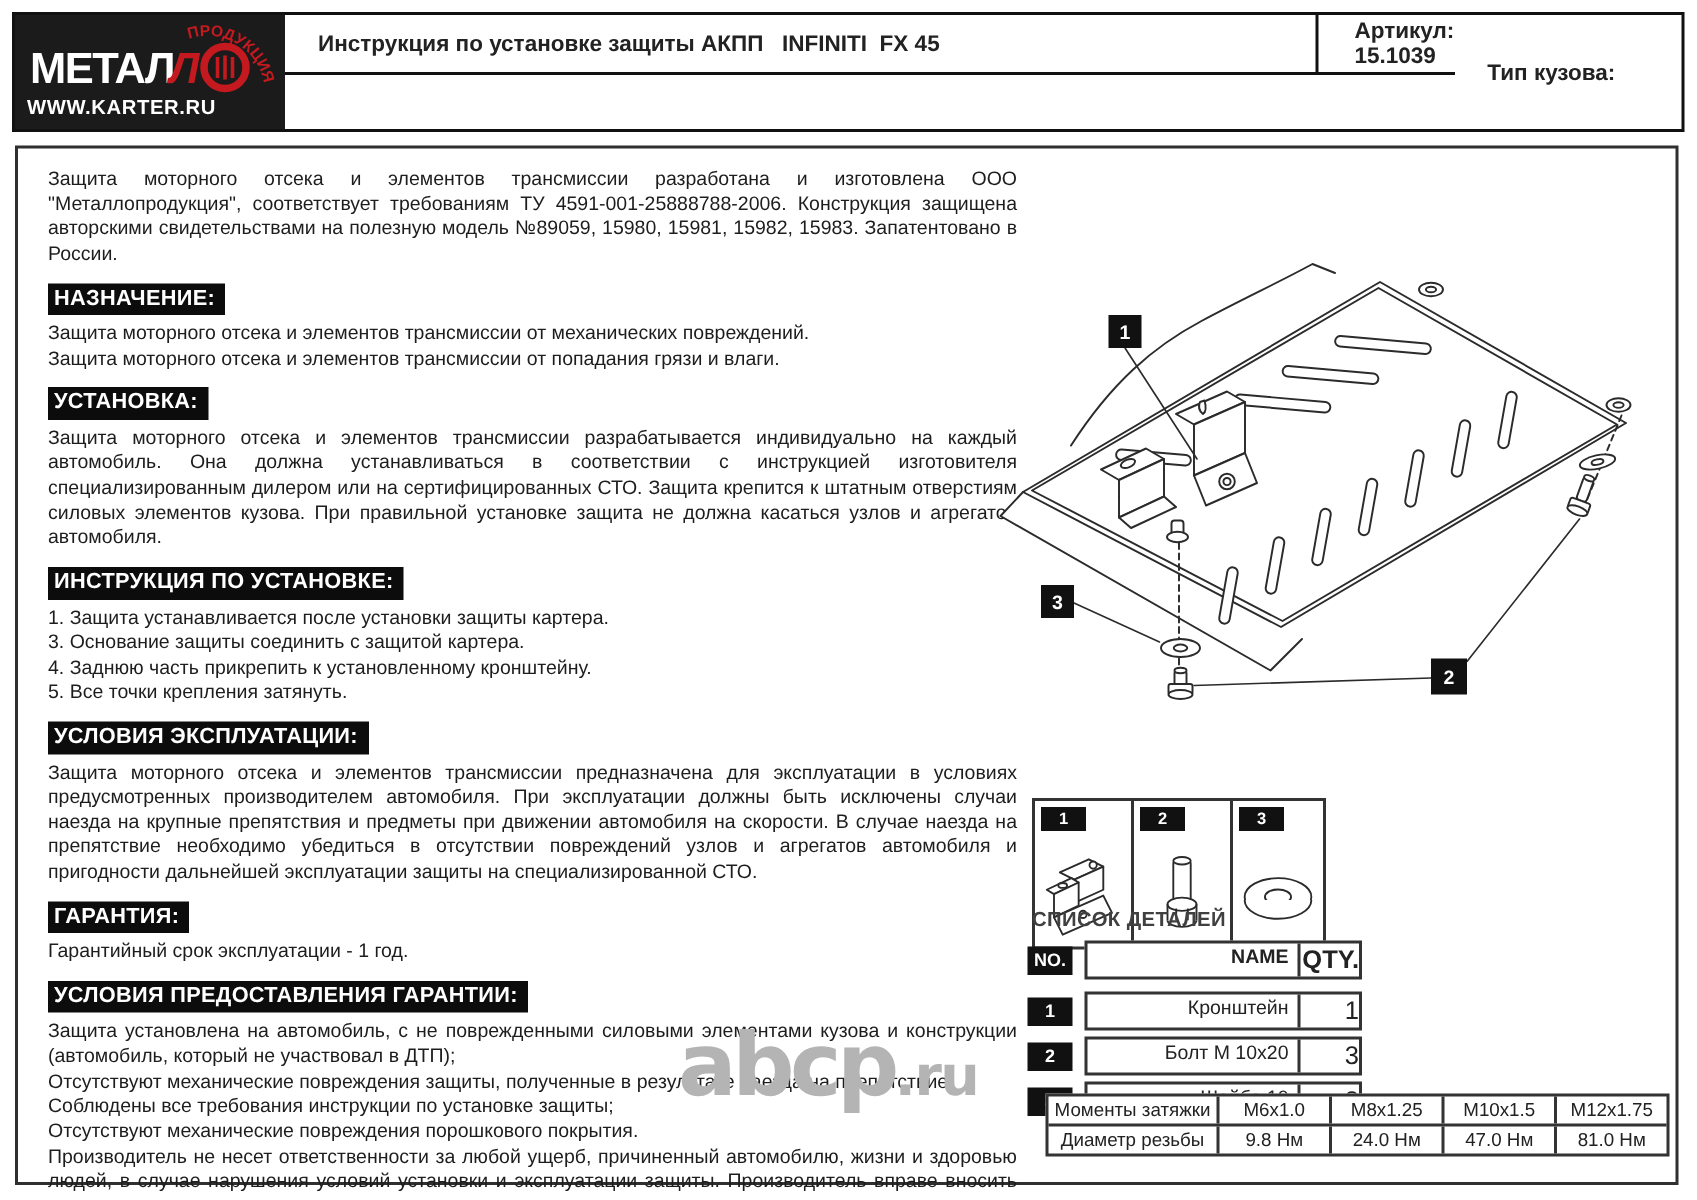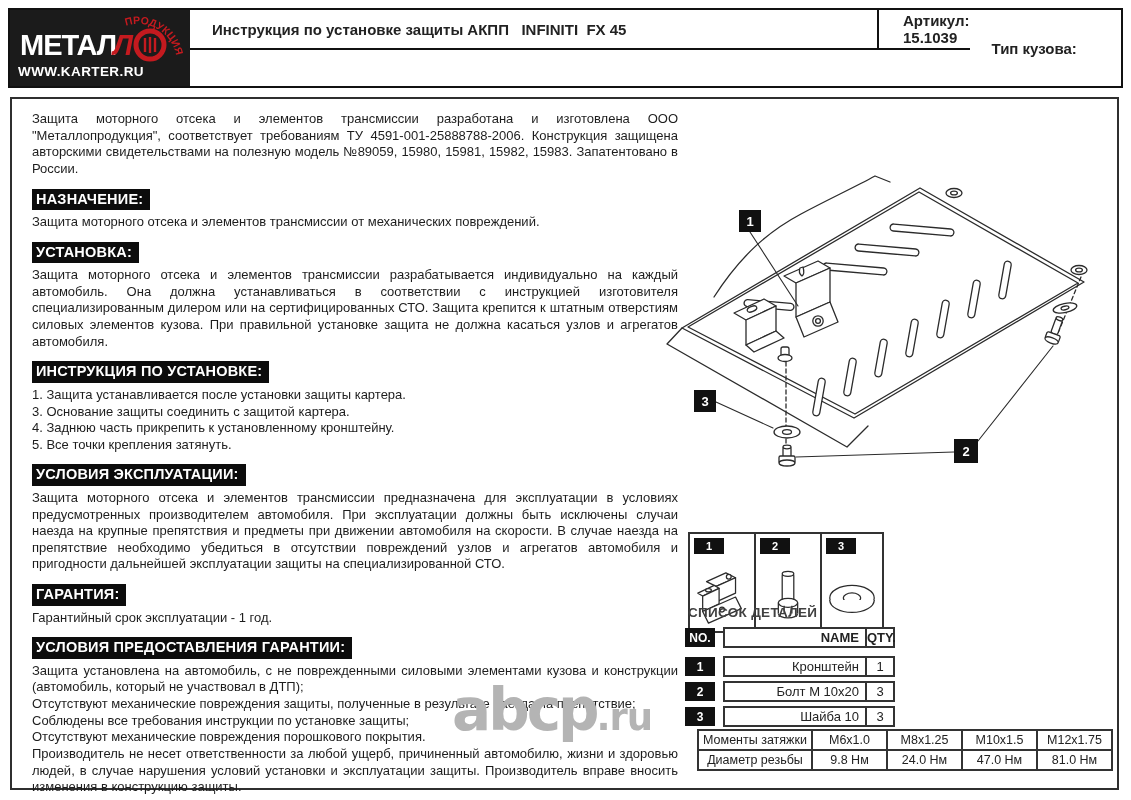--- a/index.html
+++ b/index.html
@@ -36,21 +36,21 @@
   .tab{position:absolute;left:4px;top:4px;width:30px;height:16px;background:#111;color:#fff;font-size:11px;font-weight:bold;display:flex;align-items:center;justify-content:center;}
 
   
   .parts-title{position:absolute;left:676px;top:506px;font-weight:bold;font-size:13.5px;letter-spacing:.3px;color:#404040;}
   .parts{position:absolute;left:673px;top:528px;}
   .prow{display:flex;align-items:center;margin-bottom:4px;border-radius:10px;}
   .prow.hd{margin-bottom:8px;}
   .pnum{width:30px;height:19px;background:#111;color:#fff;font-weight:bold;font-size:12px;display:flex;align-items:center;justify-content:center;margin-right:8px;flex:none;}
   .pcells{display:flex;border:2px solid #333;background:#fff;}
   .pname{width:128px;padding:1px 6px;font-size:13px;border-right:2px solid #333;text-align:right;}
-  .pqty{width:26px;text-align:center;font-size:13px;padding:1px 0;}
+  .pqty{width:39px;text-align:right;font-size:17px;padding:1px 0;}
   .prow.hd .pname,.prow.hd .pqty{font-weight:bold;}
 
   
   .tq{position:absolute;left:685px;top:630px;width:412px;border:2px solid #333;font-size:12.5px;background:#fff;}
   .tq-row{display:flex;}
   .tq-row + .tq-row{border-top:2px solid #333;justify-content:center;}
   .tq-label{width:112px;text-align:center;padding:2px 0;flex:none;}
   .tq-cell{width:73px;flex:none;text-align:center;padding:2px 0;border-left:2px solid #333;}
   .tq-cell:last-child{flex:1;}
 
@@ -95,20 +95,21 @@
     </div>
   </div>
 
   <div class="content">
 
     <div class="textcol">
       <p class="just">Защита моторного отсека и элементов трансмиссии разработана и изготовлена ООО "Металлопродукция", соответствует требованиям ТУ 4591-001-25888788-2006. Конструкция защищена авторскими свидетельствами на полезную модель №89059, 15980, 15981, 15982, 15983. Запатентовано в России.</p>
 
       <div><span class="sec">НАЗНАЧЕНИЕ:</span></div>
       <p>Защита моторного отсека и элементов трансмиссии от механических повреждений.</p>
+      <p>Защита моторного отсека и элементов трансмиссии от попадания грязи и влаги.</p>
 
       <div><span class="sec">УСТАНОВКА:</span></div>
       <p class="just">Защита моторного отсека и элементов трансмиссии разрабатывается индивидуально на каждый автомобиль. Она должна устанавливаться в соответствии с инструкцией изготовителя специализированным дилером или на сертифицированных СТО. Защита крепится к штатным отверстиям силовых элементов кузова. При правильной установке защита не должна касаться узлов и агрегатов автомобиля.</p>
 
       <div><span class="sec">ИНСТРУКЦИЯ ПО УСТАНОВКЕ:</span></div>
       <p>1. Защита устанавливается после установки защиты картера.</p>
       <p>3. Основание защиты соединить с защитой картера.</p>
       <p>4. Заднюю часть прикрепить к установленному кронштейну.</p>
       <p>5. Все точки крепления затянуть.</p>
 

